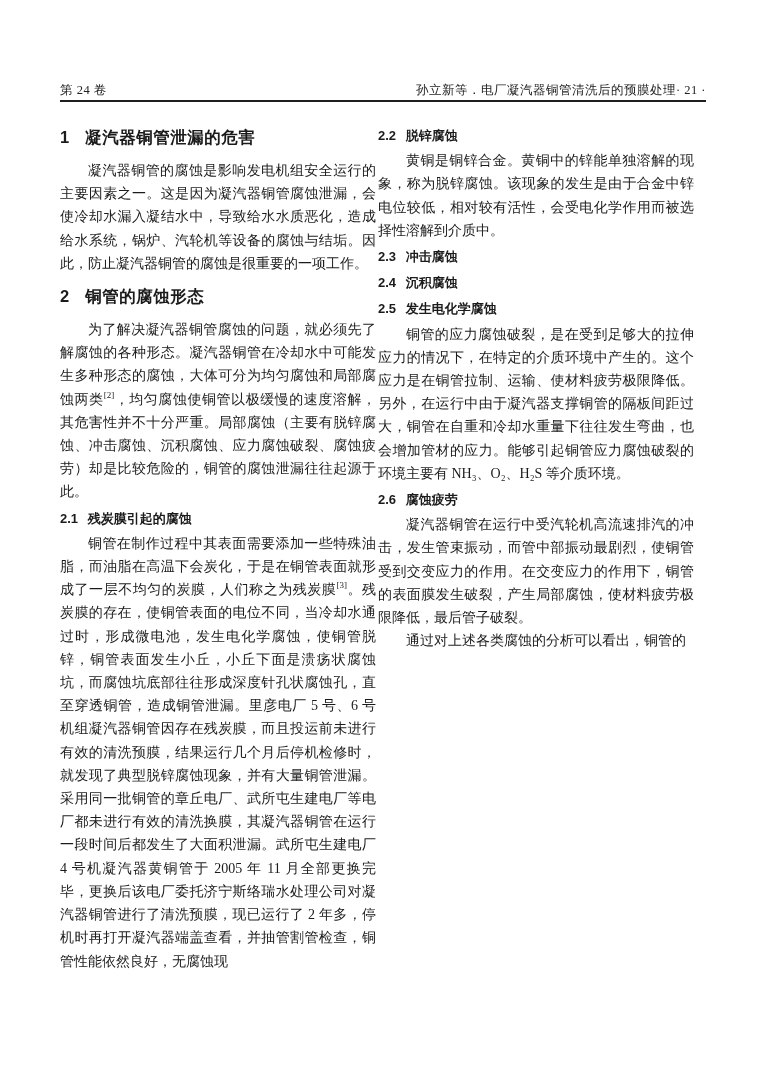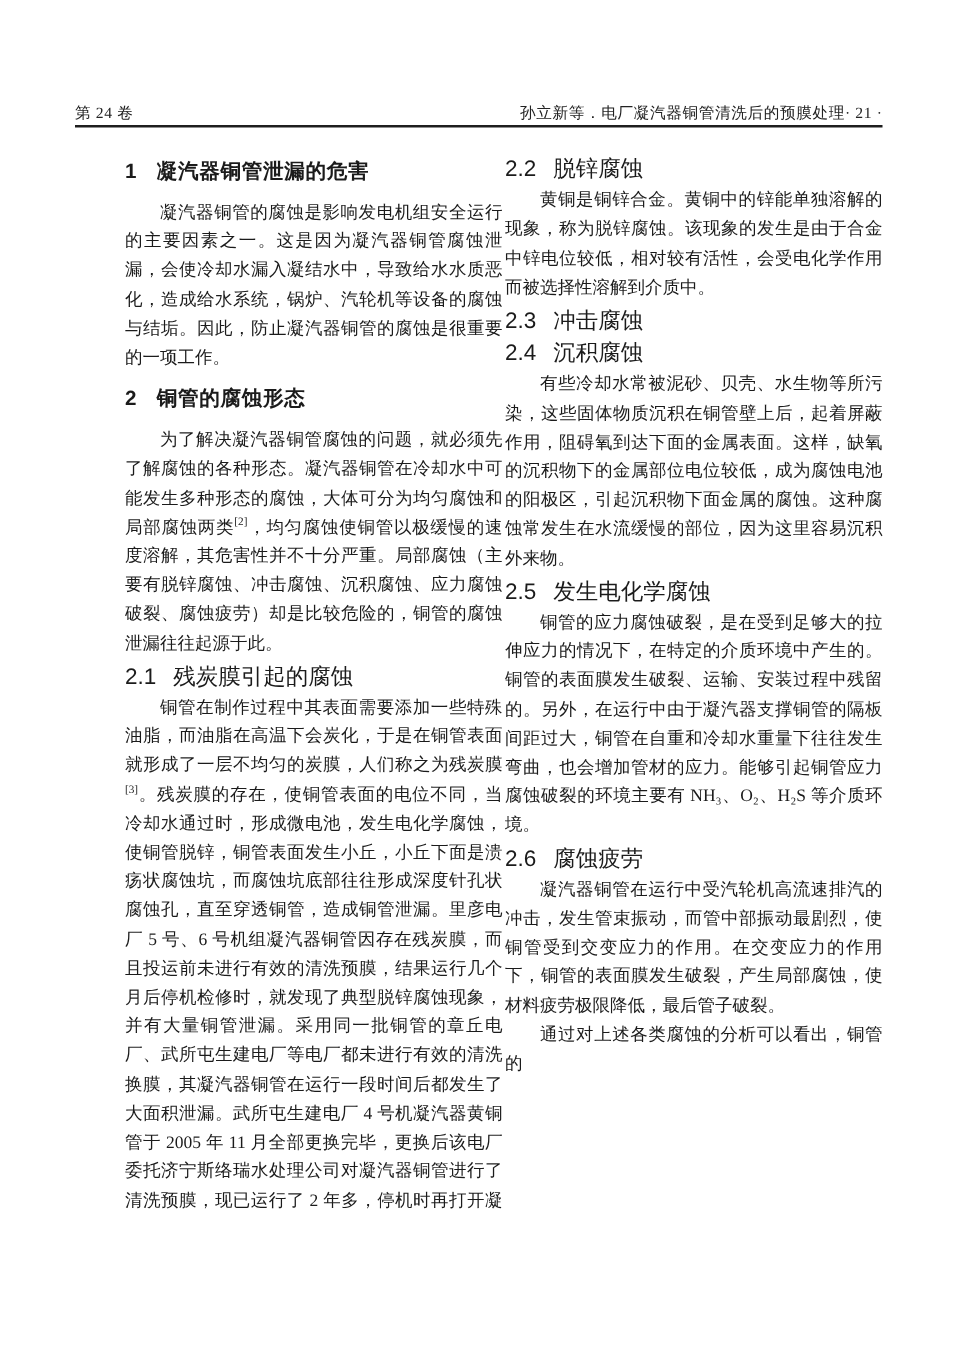--- a/index.html
+++ b/index.html
@@ -40,21 +40,20 @@
     border-bottom: 2.5px solid #1e1e1e;
   }
   
   .columns {
     position: absolute;
     top: 121px;
     left: 60px;
     right: 58px;
     display: flex;
     gap: 2px;
-    margin-left: 40px;
   }
   .col {
     width: 316px;
     font-size: 14px;
     line-height: 23.2px;
     text-align: justify;
   }
   p.para {
     margin: 0;
     text-indent: 2em;
@@ -71,22 +70,22 @@
     font-family: "Liberation Sans", "DejaVu Sans", sans-serif;
     font-weight: bold;
     font-size: 16.5px;
     line-height: 24px;
     margin: 9px 0 10px 0;
     letter-spacing: 0.5px;
   }
   .h1 .num { margin-right: 0.95em; }
   .h2 {
     font-family: "Liberation Sans", "DejaVu Sans", sans-serif;
-    font-weight: normal;
-    font-size: 18px;
+    font-weight: bold;
+    font-size: 13px;
     line-height: 23.2px;
     margin: 3px 0 2px 0;
   }
   .h2 .num { margin-right: 0.75em; }
   .h1:first-child { margin-top: 4px; }
   
   .watermark {
     position: absolute;
     left: 74px;
     top: 1032px;
@@ -141,26 +140,25 @@
       </div>
       <p class="para"><span>黄铜是铜锌合金。黄铜中的锌能单独溶解的现象，称为脱锌腐蚀。该现象的发生是由于合金中锌电位较低，相对较有活性，会受电化学作用而被选择性溶解到介质中。</span></p>
 
       <div class="h2">
         <span class="num">2.3</span><span>冲击腐蚀</span>
       </div>
 
       <div class="h2">
         <span class="num">2.4</span><span>沉积腐蚀</span>
       </div>
-      <p class="para"><span>有些冷却水常被泥砂、贝壳、水生物等所污染，这些固体物质沉积在铜管壁上后，起着屏蔽作用，阻碍氧到达下面的金属表面。这样，缺氧的沉积物下的金属部位电位较低，成为腐蚀电池的阳极区，引起沉积物下面金属的腐蚀。这种腐蚀常发生在水流缓慢的部位，因为这里容易沉积外来物。</span></p>
 
       <div class="h2">
         <span class="num">2.5</span><span>发生电化学腐蚀</span>
       </div>
-      <p class="para"><span>铜管的应力腐蚀破裂，是在受到足够大的拉伸应力的情况下，在特定的介质环境中产生的。铜管的表面膜发生破裂、运输、安装过程中残留的。另外，在运行中由于凝汽器支撑铜管的隔板间距过大，铜管在自重和冷却水重量下往往发生弯曲，也会增加管材的应力。能够引起铜管应力腐蚀破裂的环境主要有 NH₃、O₂、H₂S 等介质环境。</span></p>
+      <p class="para"><span>铜管的应力腐蚀破裂，是在受到足够大的拉伸应力的情况下，在特定的介质环境中产生的。这个应力是在铜管拉制、运输、使材料疲劳极限降低。另外，在运行中由于凝汽器支撑铜管的隔板间距过大，铜管在自重和冷却水重量下往往发生弯曲，也会增加管材的应力。能够引起铜管应力腐蚀破裂的环境主要有 NH₃、O₂、H₂S 等介质环境。</span></p>
 
       <div class="h2">
         <span class="num">2.6</span><span>腐蚀疲劳</span>
       </div>
       <p class="para"><span>凝汽器铜管在运行中受汽轮机高流速排汽的冲击，发生管束振动，而管中部振动最剧烈，使铜管受到交变应力的作用。在交变应力的作用下，铜管的表面膜发生破裂，产生局部腐蚀，使材料疲劳极限降低，最后管子破裂。</span></p>
 
       <p class="para"><span>通过对上述各类腐蚀的分析可以看出，铜管的</span></p>
 
     </div>
   </div>

